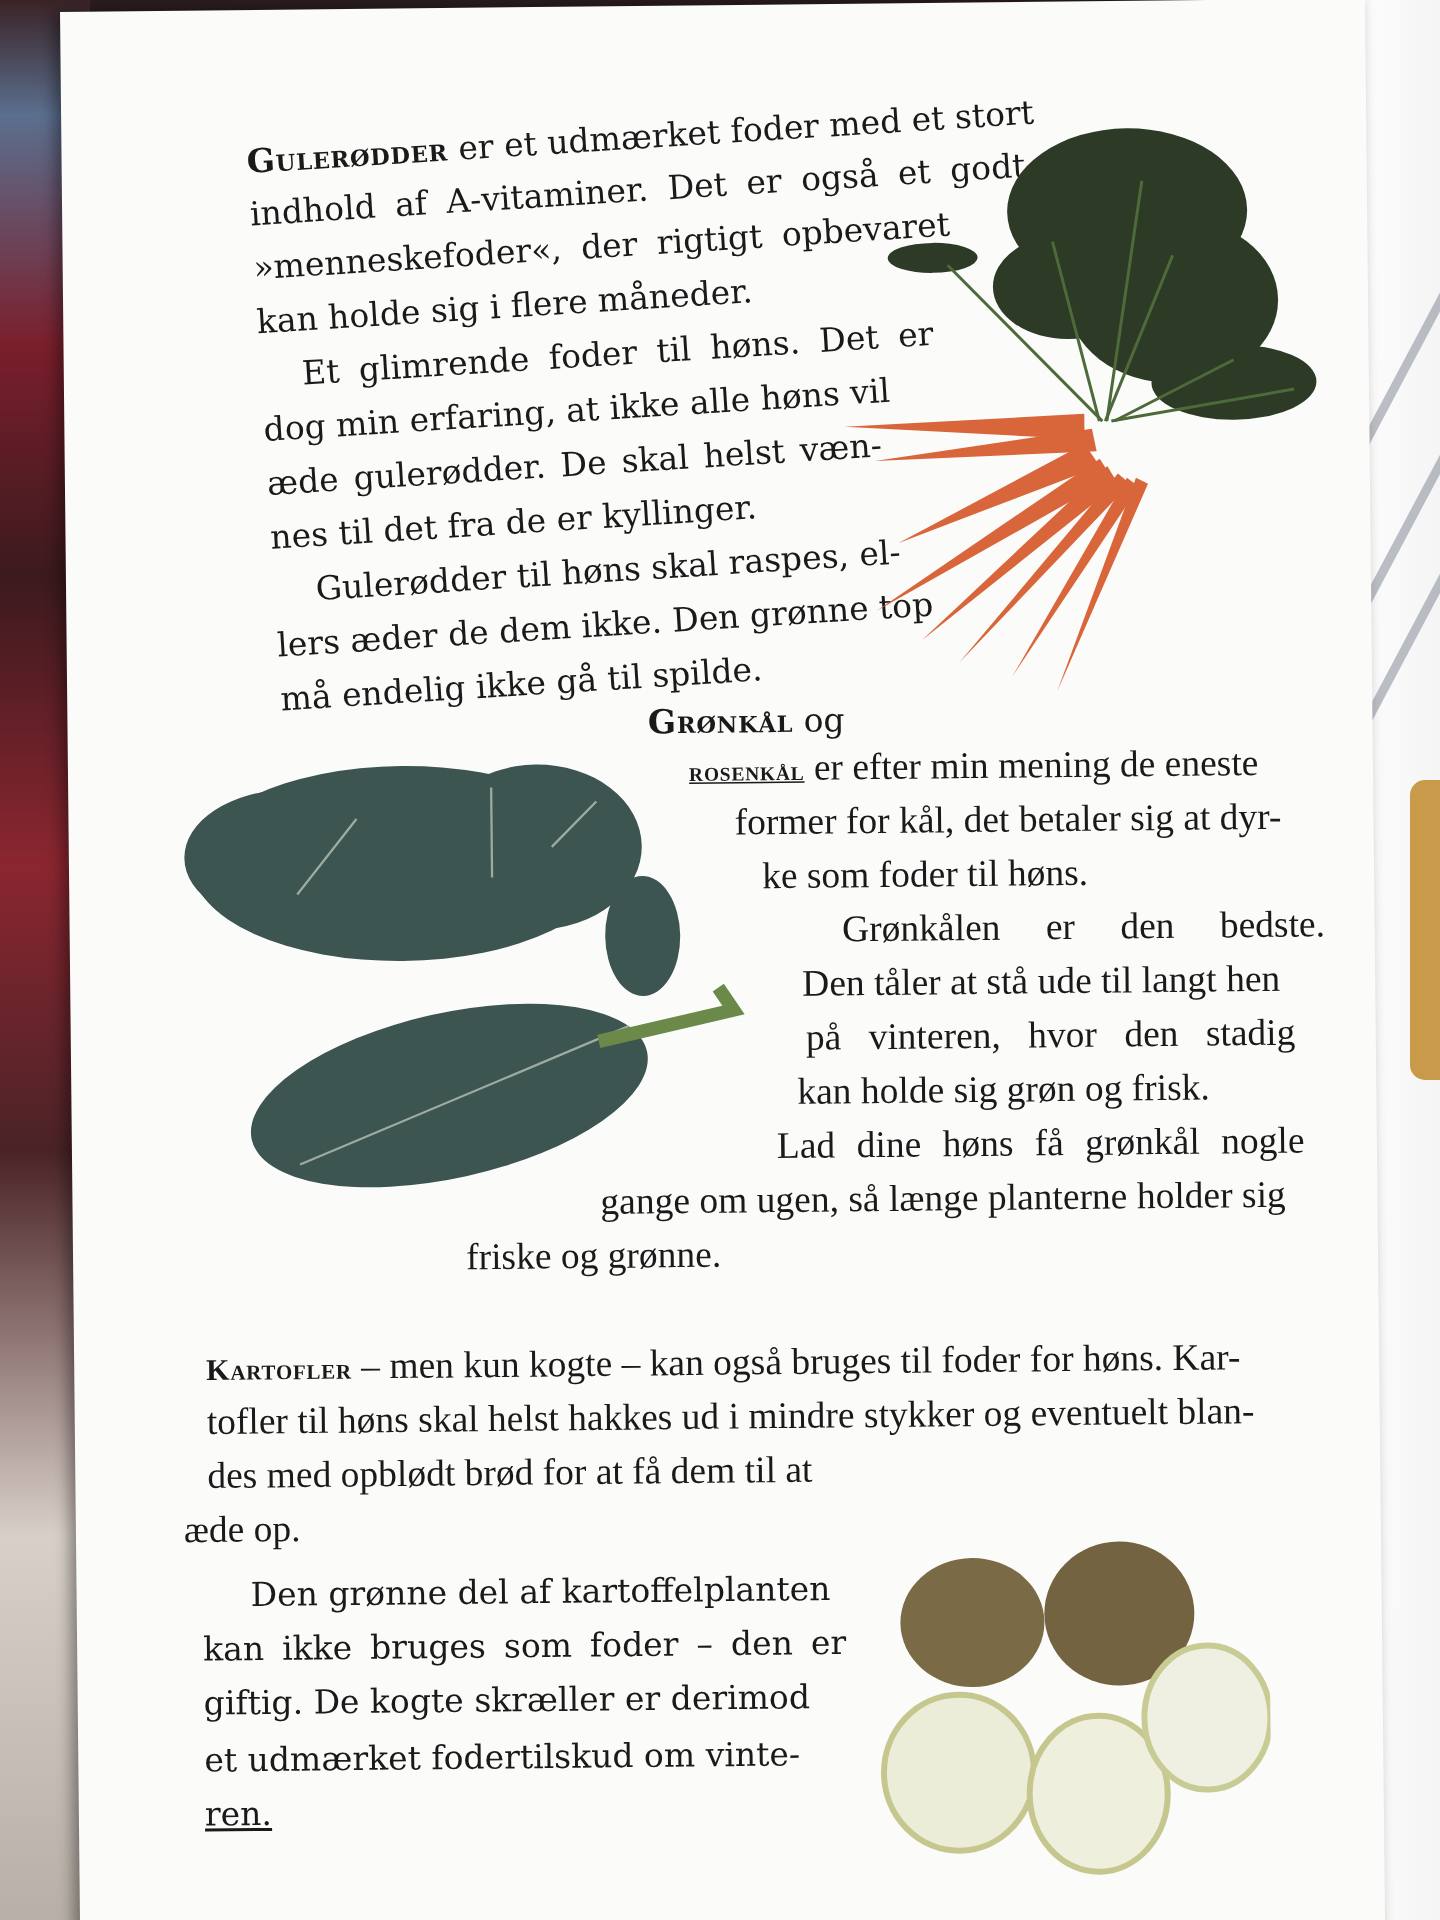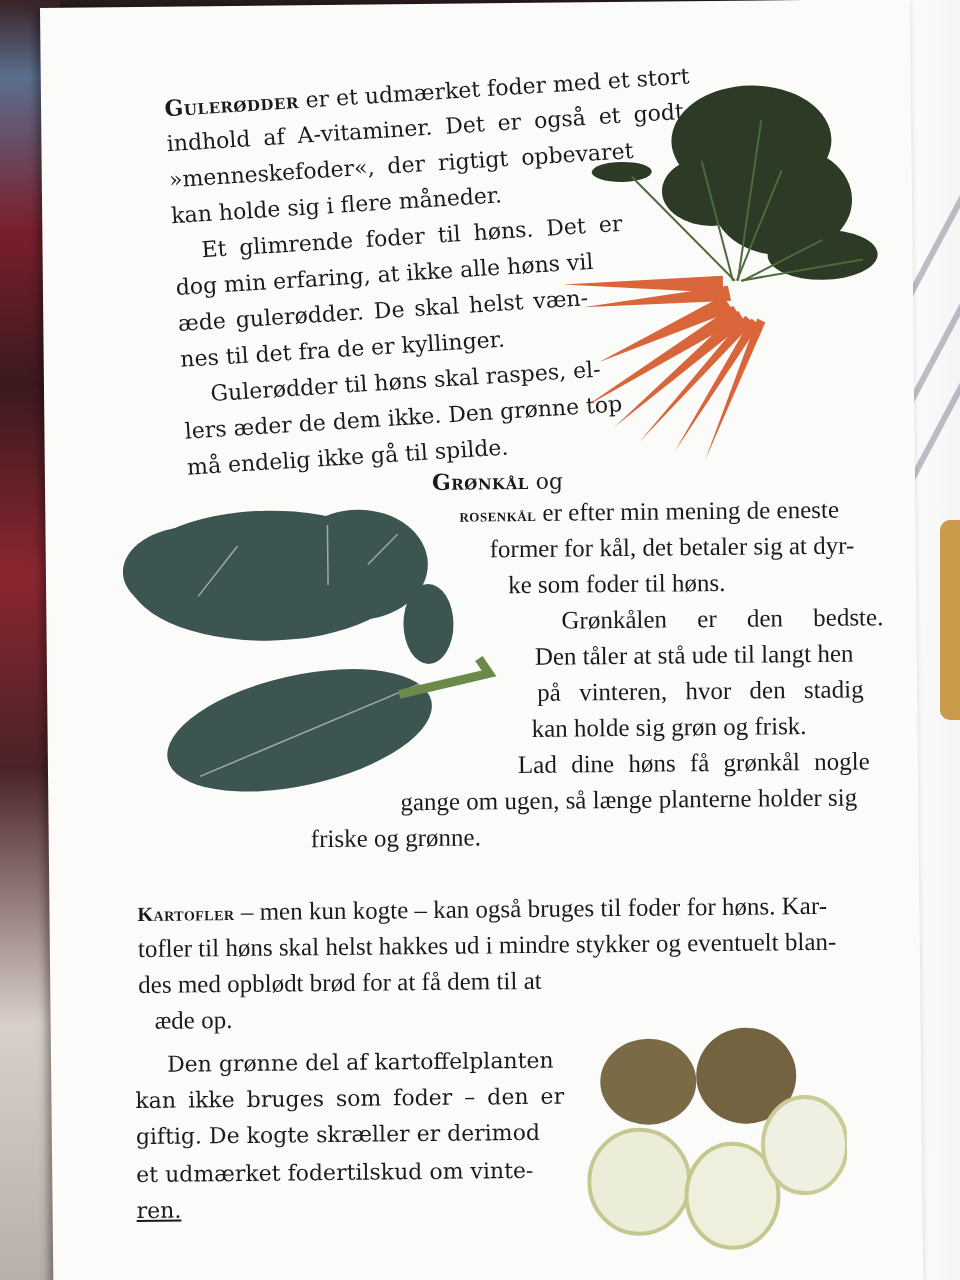--- a/index.html
+++ b/index.html
@@ -114,37 +114,37 @@
       <path d="M100 100 L140 50"></path>
         <path d="M230 90 L230 30"></path>
         <path d="M270 70 L300 40"></path>
       <path d="M100 280 L320 190"></path>
     </g>
     <path d="M300 200 L390 180 L380 165" stroke="#6b8a4a" stroke-width="9" fill="none"></path>
   </svg>
 
   <div>
     <div class="txt" style="left:387px;top:460px;"><span class="sc">Grønkål</span><span> og</span></div>
-    <div class="txt cond" style="left:414px;top:492px;"><span class="sc" style="font-size:19px;">rosenkål</span><span> er efter min mening de eneste</span></div>
+    <div class="txt cond" style="left:414px;top:492px;"><span class="sc" style="font-size:19px;text-decoration:underline;">rosenkål</span><span> er efter min mening de eneste</span></div>
     <div class="txt cond" style="left:444px;top:528px;">former for kål, det betaler sig at dyr-</div>
     <div class="txt cond" style="left:462px;top:564px;">ke som foder til høns.</div>
     <div class="txt cond" style="left:515px;top:600px;word-spacing:24px;">Grønkålen er den bedste.</div>
     <div class="txt cond" style="left:488px;top:636px;">Den tåler at stå ude til langt hen</div>
     <div class="txt cond" style="left:490px;top:672px;word-spacing:12px;">på vinteren, hvor den stadig</div>
     <div class="txt cond" style="left:484px;top:708px;">kan holde sig grøn og frisk.</div>
     <div class="txt cond" style="left:470px;top:744px;word-spacing:8px;">Lad dine høns få grønkål nogle</div>
     <div class="txt cond" style="left:352px;top:780px;">gange om ugen, så længe planterne holder sig</div>
     <div class="txt cond" style="left:262px;top:816px;">friske og grønne.</div>
   </div>
 
   <div>
     <div class="txt cond" style="left:88px;top:888px;"><span class="sc" style="font-size:20px;">Kartofler</span><span> – men kun kogte – kan også bruges til foder for høns. Kar-</span></div>
     <div class="txt cond" style="left:88px;top:924px;">tofler til høns skal helst hakkes ud i mindre stykker og eventuelt blan-</div>
     <div class="txt cond" style="left:88px;top:960px;">des med opblødt brød for at få dem til at</div>
-    <div class="txt cond" style="left:104px;top:996px;">æde op.</div>
+    <div class="txt cond" style="left:72px;top:996px;">æde op.</div>
     <div class="txt" style="left:116px;top:1040px;">Den grønne del af kartoffelplanten</div>
     <div class="txt" style="left:84px;top:1076px;word-spacing:5px;">kan ikke bruges som foder – den er</div>
     <div class="txt" style="left:84px;top:1112px;">giftig. De kogte skræller er derimod</div>
     <div class="txt" style="left:84px;top:1150px;">et udmærket fodertilskud om vinte-</div>
     <div class="txt" style="left:84px;top:1186px;text-decoration:underline;">ren.</div>
   </div>
 
   <svg class="img" style="left:535px;top:1020px;" width="260" height="240" viewBox="0 0 260 240">
     <ellipse cx="62" cy="60" rx="48" ry="43" fill="#7a6a45"></ellipse>
     <ellipse cx="160" cy="55" rx="50" ry="48" fill="#746340"></ellipse>

